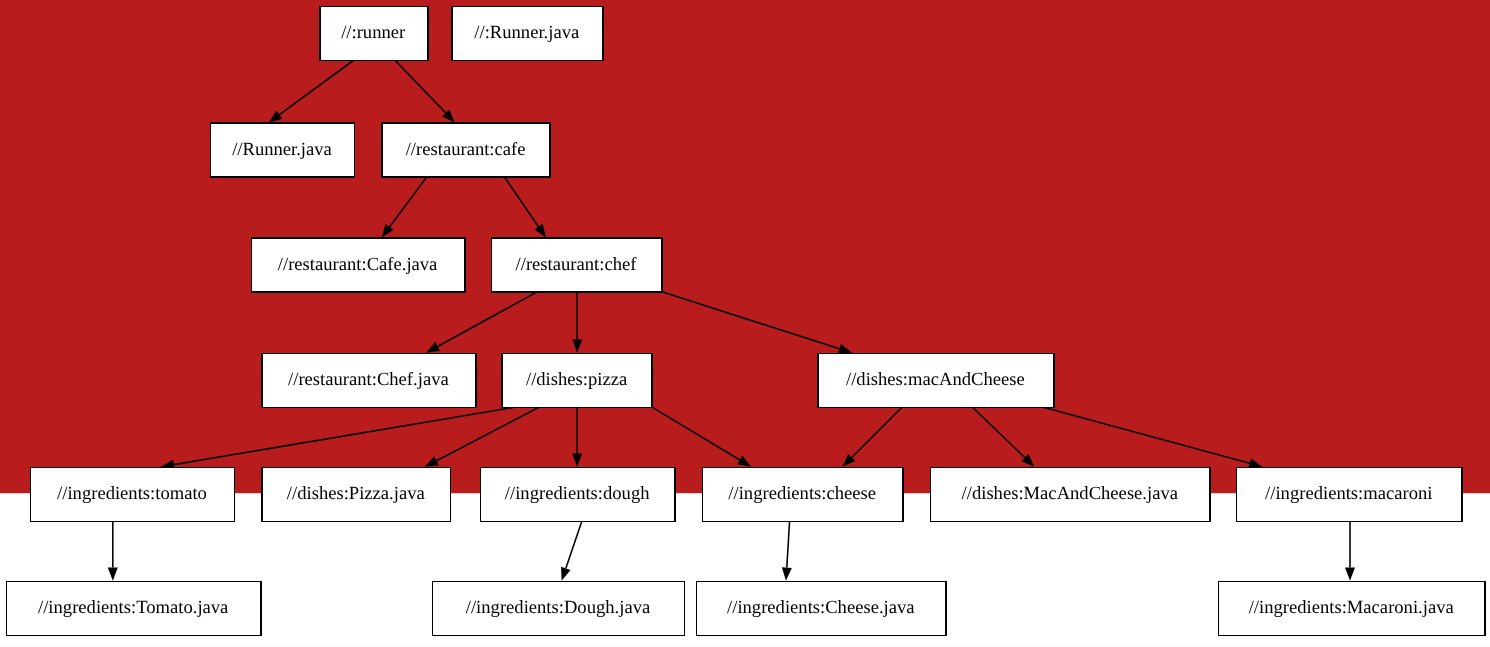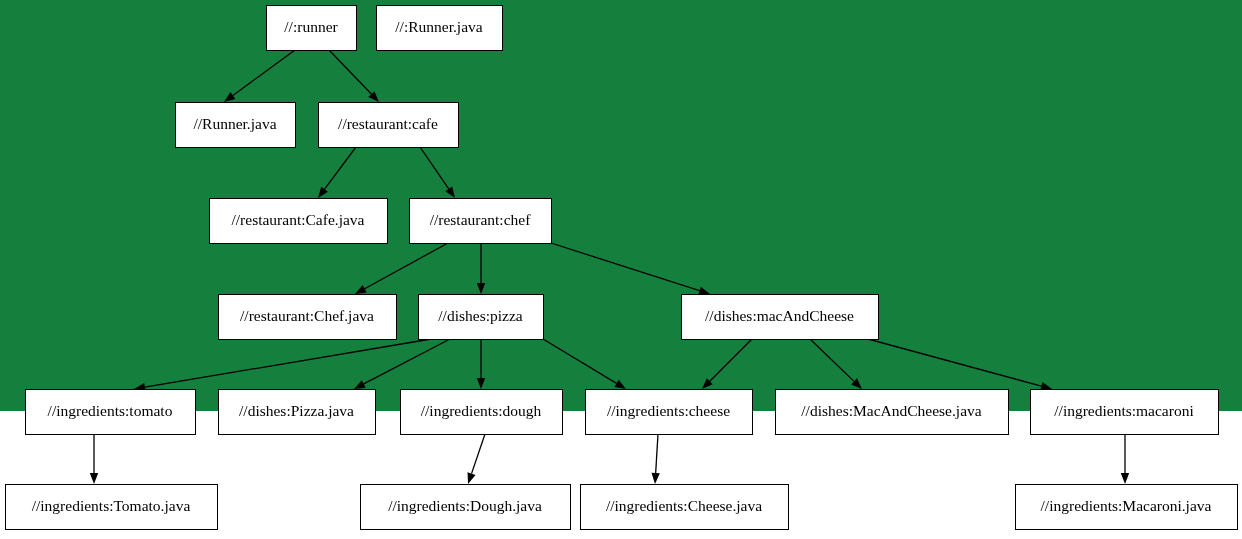--- a/index.html
+++ b/index.html
@@ -11,21 +11,21 @@
   body {
     width: 1242px;
     height: 539px;
     overflow: hidden;
     font-family: "Liberation Serif", "DejaVu Serif", serif;
   }
   #graph-root {
     position: relative;
     width: 1242px;
     height: 411px;
-    background: #15803d;
+    background: #b91c1c;
   }
   svg#graph-canvas {
     position: absolute;
     top: 0;
     left: 0;
     width: 1242px;
     height: 539px;
     display: block;
   }
   .node-rect {

